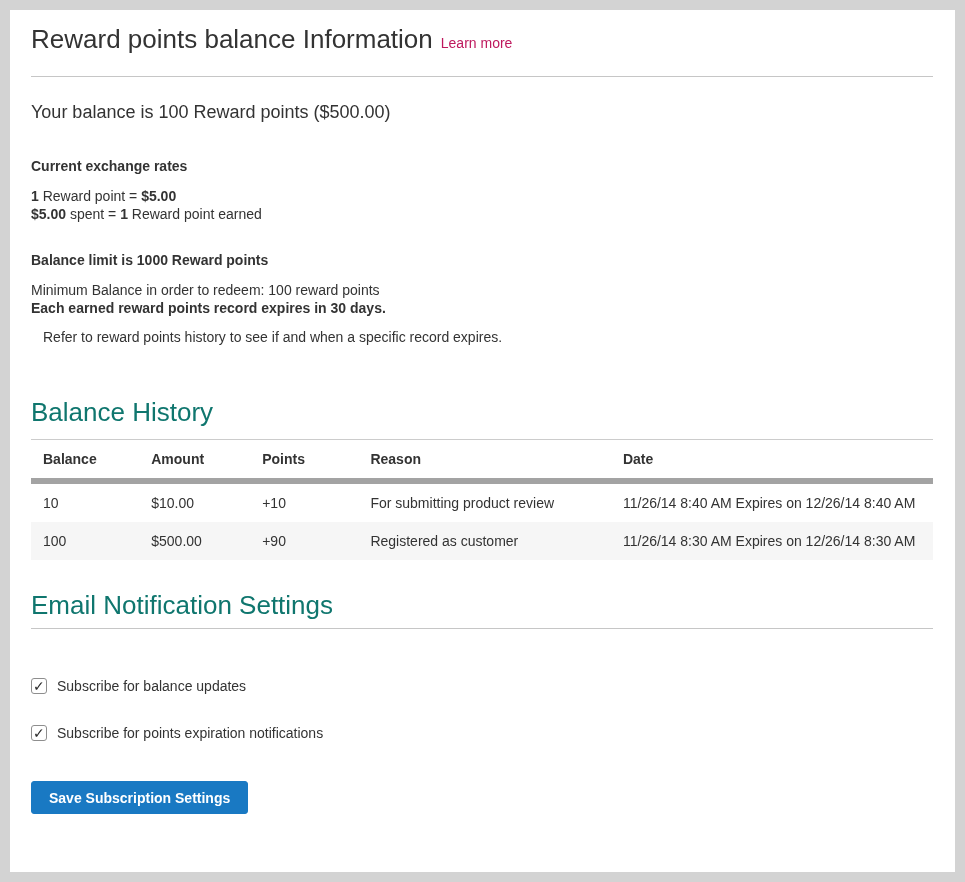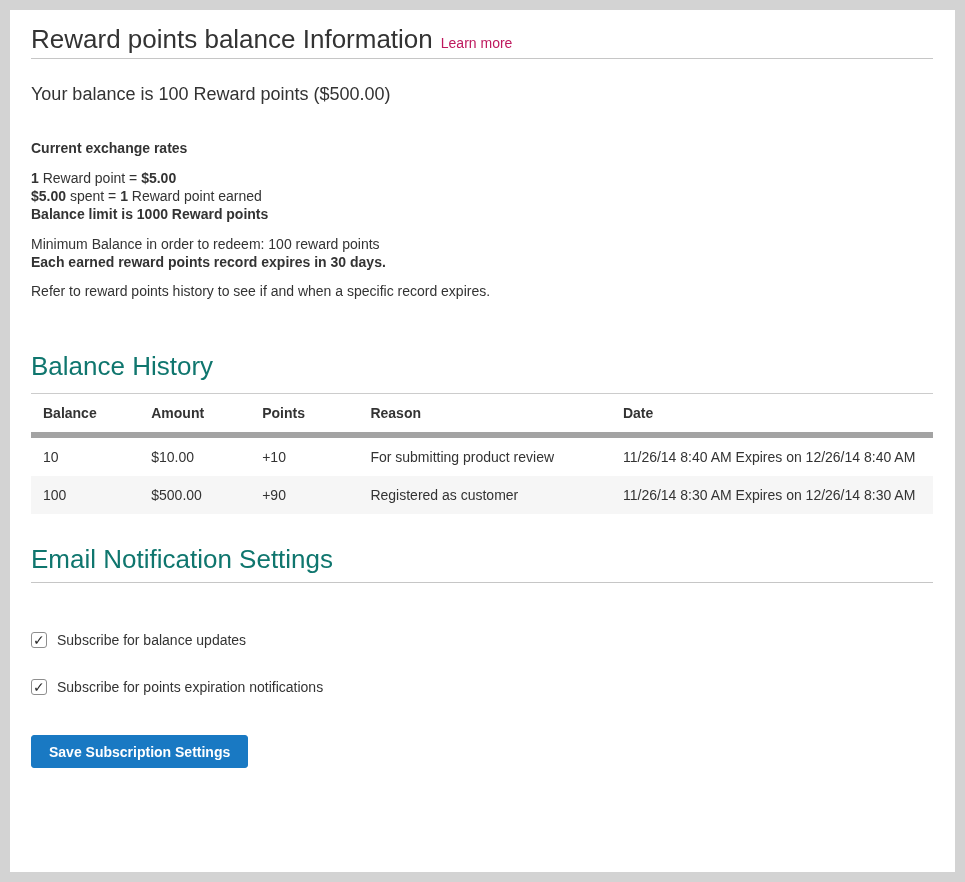--- a/index.html
+++ b/index.html
@@ -20,21 +20,21 @@
     height: 862px;
     background: #ffffff;
     padding: 12px 22px 0 21px;
     overflow: hidden;
   }
   
   .page-header {
     display: flex;
     align-items: baseline;
     border-bottom: 1px solid #c6c6c6;
-    padding-bottom: 2px;
+    padding-bottom: 20px;
   }
   .page-title {
     font-size: 26px;
     font-weight: 300;
     line-height: 34px;
     color: #333;
   }
   .learn-more {
     margin-left: 8px;
     font-size: 14px;
@@ -45,24 +45,24 @@
   
   .balance-summary {
     margin-top: 23px;
     font-size: 18px;
     line-height: 24px;
   }
   .p14 { font-size: 14px; line-height: 18px; }
   .bold { font-weight: bold; }
   .rates-heading { margin-top: 33px; }
   .rates-lines { margin-top: 12px; }
-  .limit-line { }
+  .limit-line { margin-top: 28px; }
   .min-line { margin-top: 12px; }
   .expire-line { }
-  .refer-line { margin-top: 11px; }
+  .refer-line { margin-top: 11px; margin-left: 12px; }
   
   .section-heading {
     font-size: 26px;
     font-weight: 400;
     line-height: 34px;
     color: #0f766e;
   }
   .history-heading {
     margin-top: 49px;
     padding-bottom: 10px;

